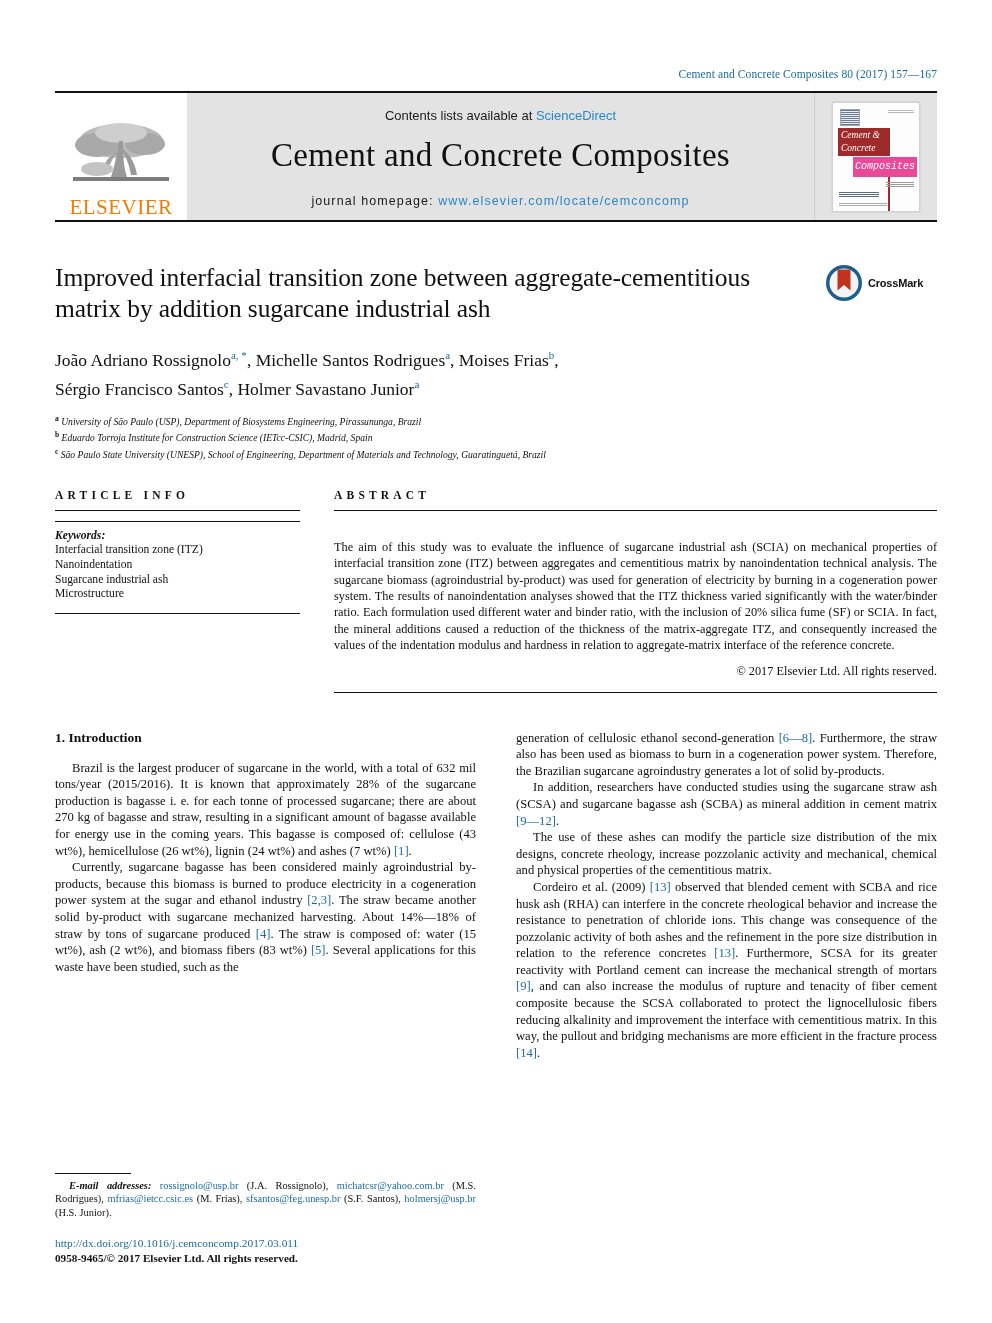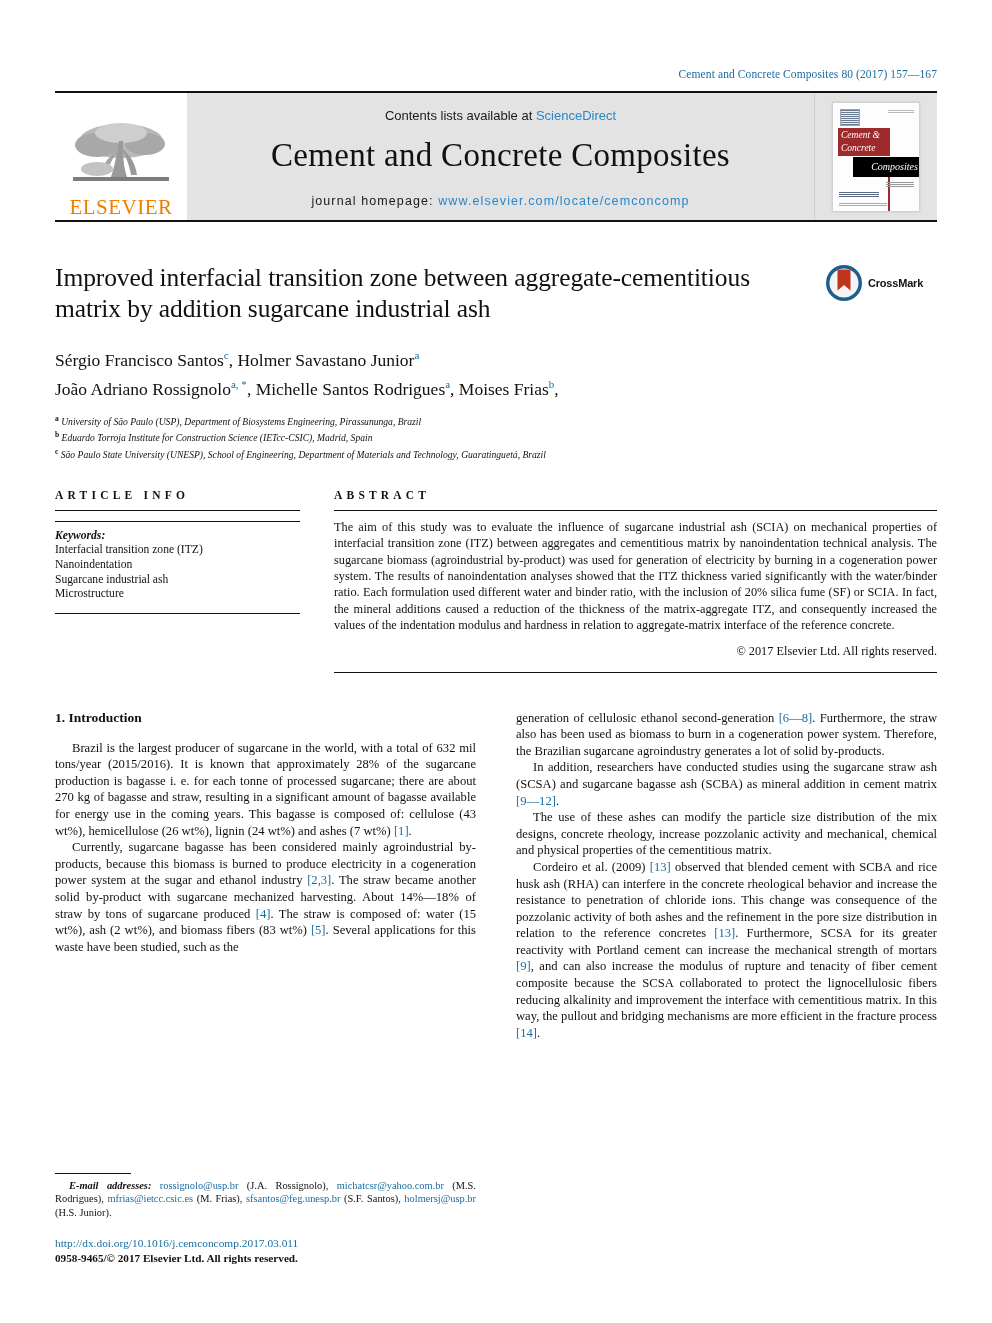--- a/index.html
+++ b/index.html
@@ -129,24 +129,24 @@
     color: #fff;
     font-family: "Liberation Serif", serif;
     font-style: italic;
     font-size: 9.5px;
     line-height: 13px;
     padding: 1px 3px;
     box-sizing: border-box;
   }
   .cover .band-navy {
     position: absolute; left: 20px; top: 54px;
-    width: 83px; height: 20px;
-    background: #000000;
+    width: 64px; height: 20px;
+    background: #ec4899;
     color: #fff;
-    font-family: Liberation Serif, serif;
+    font-family: Liberation Mono, monospace;
     font-style: italic;
     font-size: 10px;
     line-height: 19px;
     text-align: center;
   }
   .cover .vline {
     position: absolute; left: 55px; top: 74px;
     width: 2px; height: 34px;
     background: #9e2a2b;
   }
@@ -248,21 +248,21 @@
     margin-top: 10px;
   }
   .info-body {
     margin-top: 7px;
     font-size: 11.6px;
     line-height: 14.6px;
     color: #111;
   }
   .info-body .lbl { font-style: italic; font-weight: bold; }
   .abstract-body {
-    margin-top: 8px;
+    margin-top: 28px;
     font-size: 12.3px;
     line-height: 16.4px;
     text-align: justify;
     color: #111;
     hyphens: none;
   }
   .copyright {
     margin-top: 10px;
     text-align: right;
     font-size: 12.3px;
@@ -395,24 +395,24 @@
         <circle cx="19" cy="19" r="14.5" fill="#f4f4f4"></circle>
         <path d="M12.5 5.5 h13 v21 l-6.5 -5.5 l-6.5 5.5 z" fill="#c0341d"></path>
       </svg>
       <span class="crossmark-word">CrossMark</span>
     </div>
 
     <h1 class="paper-title">Improved interfacial transition zone between aggregate-cementitious matrix by addition sugarcane industrial ash</h1>
 
     <div class="authors">
       <div>
+        <span>João Adriano Rossignolo</span><span class="aff-mark">a, *</span><span>, Michelle Santos Rodrigues</span><span class="aff-mark">a</span><span>, Moises Frias</span><span class="aff-mark">b</span><span>,</span>
+      </div>
+      <div>
         <span>Sérgio Francisco Santos</span><span class="aff-mark">c</span><span>, Holmer Savastano Junior</span><span class="aff-mark">a</span>
-      </div>
-      <div>
-        <span>João Adriano Rossignolo</span><span class="aff-mark">a, *</span><span>, Michelle Santos Rodrigues</span><span class="aff-mark">a</span><span>, Moises Frias</span><span class="aff-mark">b</span><span>,</span>
       </div>
     </div>
 
     <div class="affiliations">
       <div><span class="sup">a</span> <span>University of São Paulo (USP), Department of Biosystems Engineering, Pirassununga, Brazil</span></div>
       <div><span class="sup">b</span> <span>Eduardo Torroja Institute for Construction Science (IETcc-CSIC), Madrid, Spain</span></div>
       <div><span class="sup">c</span> <span>São Paulo State University (UNESP), School of Engineering, Department of Materials and Technology, Guaratinguetá, Brazil</span></div>
     </div>
   </div>
 

